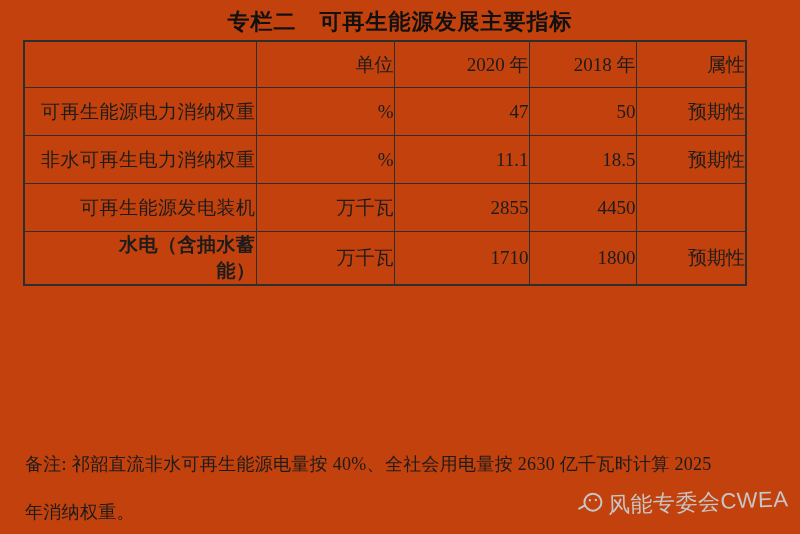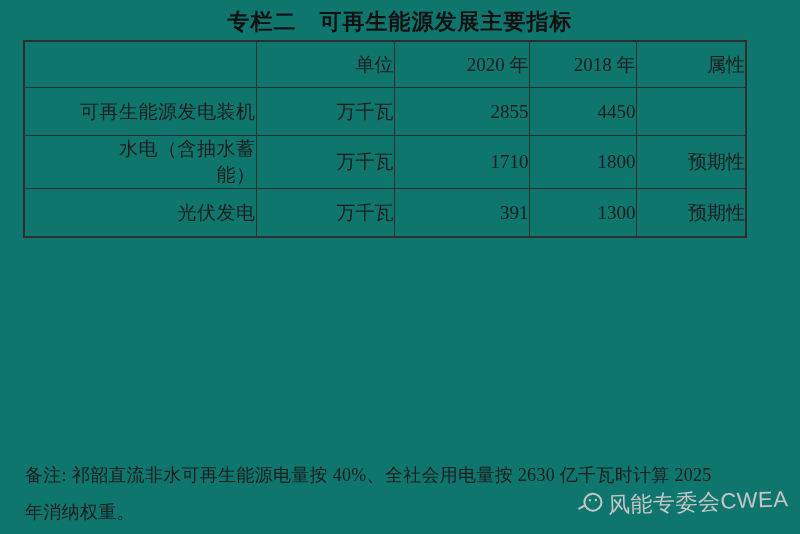--- a/index.html
+++ b/index.html
@@ -2,21 +2,21 @@
 <html><head>
 <meta charset="utf-8">
 <style>
   html, body { margin: 0; padding: 0; }
   body {
     width: 800px; height: 534px;
     background: #ffffff;
     font-family: "Liberation Serif", "DejaVu Serif", serif;
     color: #1c1c1c;
   }
-  .page { position: relative; width: 800px; height: 534px; overflow: hidden; background: #0f766e; }
+  .page { position: relative; width: 800px; height: 534px; overflow: hidden; background: #c2410c; }
 
   .doc-title {
     position: absolute; top: 7px; left: 0; width: 100%;
     text-align: center;
     font-size: 22px; font-weight: bold; letter-spacing: 1px;
     color: #111111;
   }
 
   table.indicators {
     position: absolute; left: 23px; top: 40px;
@@ -26,28 +26,28 @@
   }
   table.indicators td {
     border: 1.5px solid #2e2e2e;
     text-align: right; vertical-align: middle;
     font-size: 19px; padding: 0;
     color: #1c1c1c;
   }
   tr.hdr td { height: 45px; font-size: 19px; }
   tr.row td { height: 47px; }
   td.lbl { text-align: left; padding-left: 7px; letter-spacing: 0.5px; }
-  td.lbl.indent { padding-left: 58px; }
+  td.lbl.indent { padding-left: 58px; font-weight: bold; }
 
   .note-line {
     position: absolute; left: 25px;
     font-size: 18px; letter-spacing: 0.3px; color: #1c1c1c;
     white-space: nowrap;
   }
-  #note-line-1 { top: 463px; }
+  #note-line-1 { top: 452px; }
   #note-line-2 { top: 500px; }
 
   .watermark {
     position: absolute; left: 577px; top: 486px;
     display: flex; align-items: center; gap: 3px;
     font-family: "Liberation Sans", "DejaVu Sans", sans-serif;
     font-size: 22px; letter-spacing: 0.5px;
     transform: rotate(-2deg);
     pointer-events: none;
   }
@@ -71,38 +71,45 @@
     </colgroup>
     <tbody>
       <tr class="hdr">
         <td class="lbl"></td>
         <td>单位</td>
         <td>2020 年</td>
         <td>2018 年</td>
         <td>属性</td>
       </tr>
       <tr class="row">
+        <td class="lbl">可再生能源电力消纳权重</td>
+        <td>%</td>
+        <td>47</td>
+        <td>50</td>
+        <td>预期性</td>
+      </tr>
+      <tr class="row">
+        <td class="lbl">非水可再生电力消纳权重</td>
+        <td>%</td>
+        <td>11.1</td>
+        <td>18.5</td>
+        <td>预期性</td>
+      </tr>
+      <tr class="row">
         <td class="lbl">可再生能源发电装机</td>
         <td>万千瓦</td>
         <td>2855</td>
         <td>4450</td>
         <td></td>
       </tr>
       <tr class="row">
         <td class="lbl indent">水电（含抽水蓄能）</td>
         <td>万千瓦</td>
         <td>1710</td>
         <td>1800</td>
-        <td>预期性</td>
-      </tr>
-      <tr class="row">
-        <td class="lbl indent">光伏发电</td>
-        <td>万千瓦</td>
-        <td>391</td>
-        <td>1300</td>
         <td>预期性</td>
       </tr>
     </tbody>
   </table>
 
   <div class="note-line" id="note-line-1">备注: 祁韶直流非水可再生能源电量按 40%、全社会用电量按 2630 亿千瓦时计算 2025</div>
   <div class="note-line" id="note-line-2">年消纳权重。</div>
 
   <div class="watermark" style="color:#c6c6c6">
     <span class="wm-logo">

